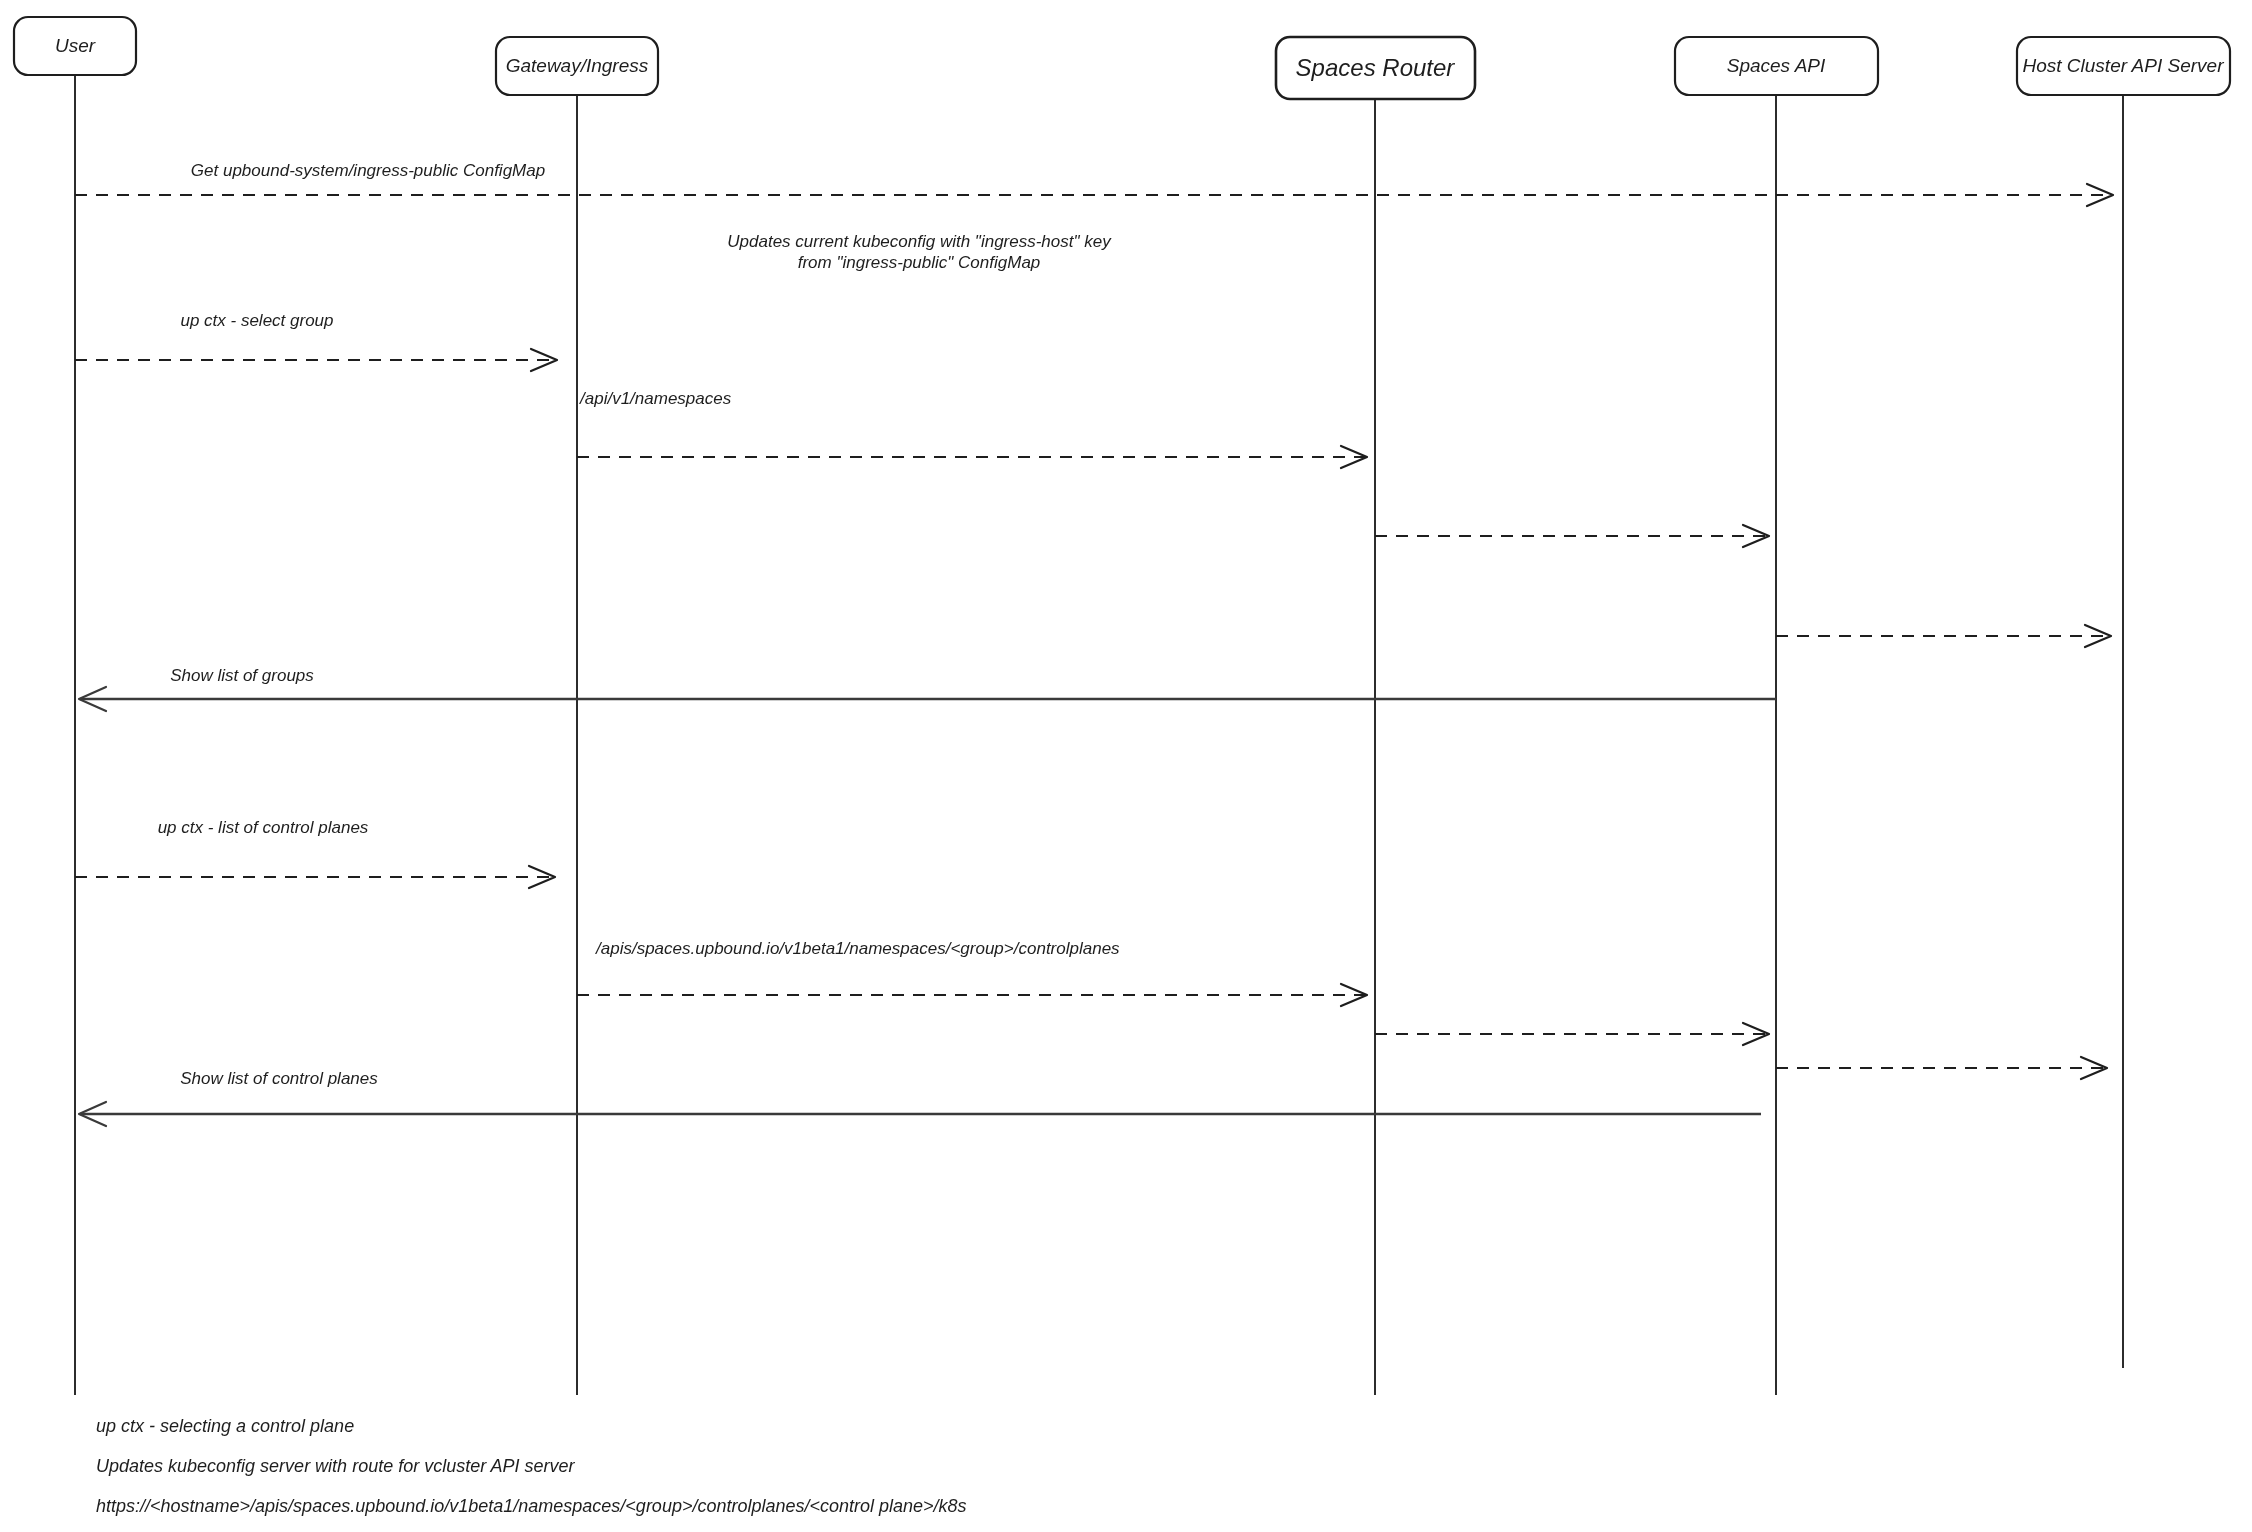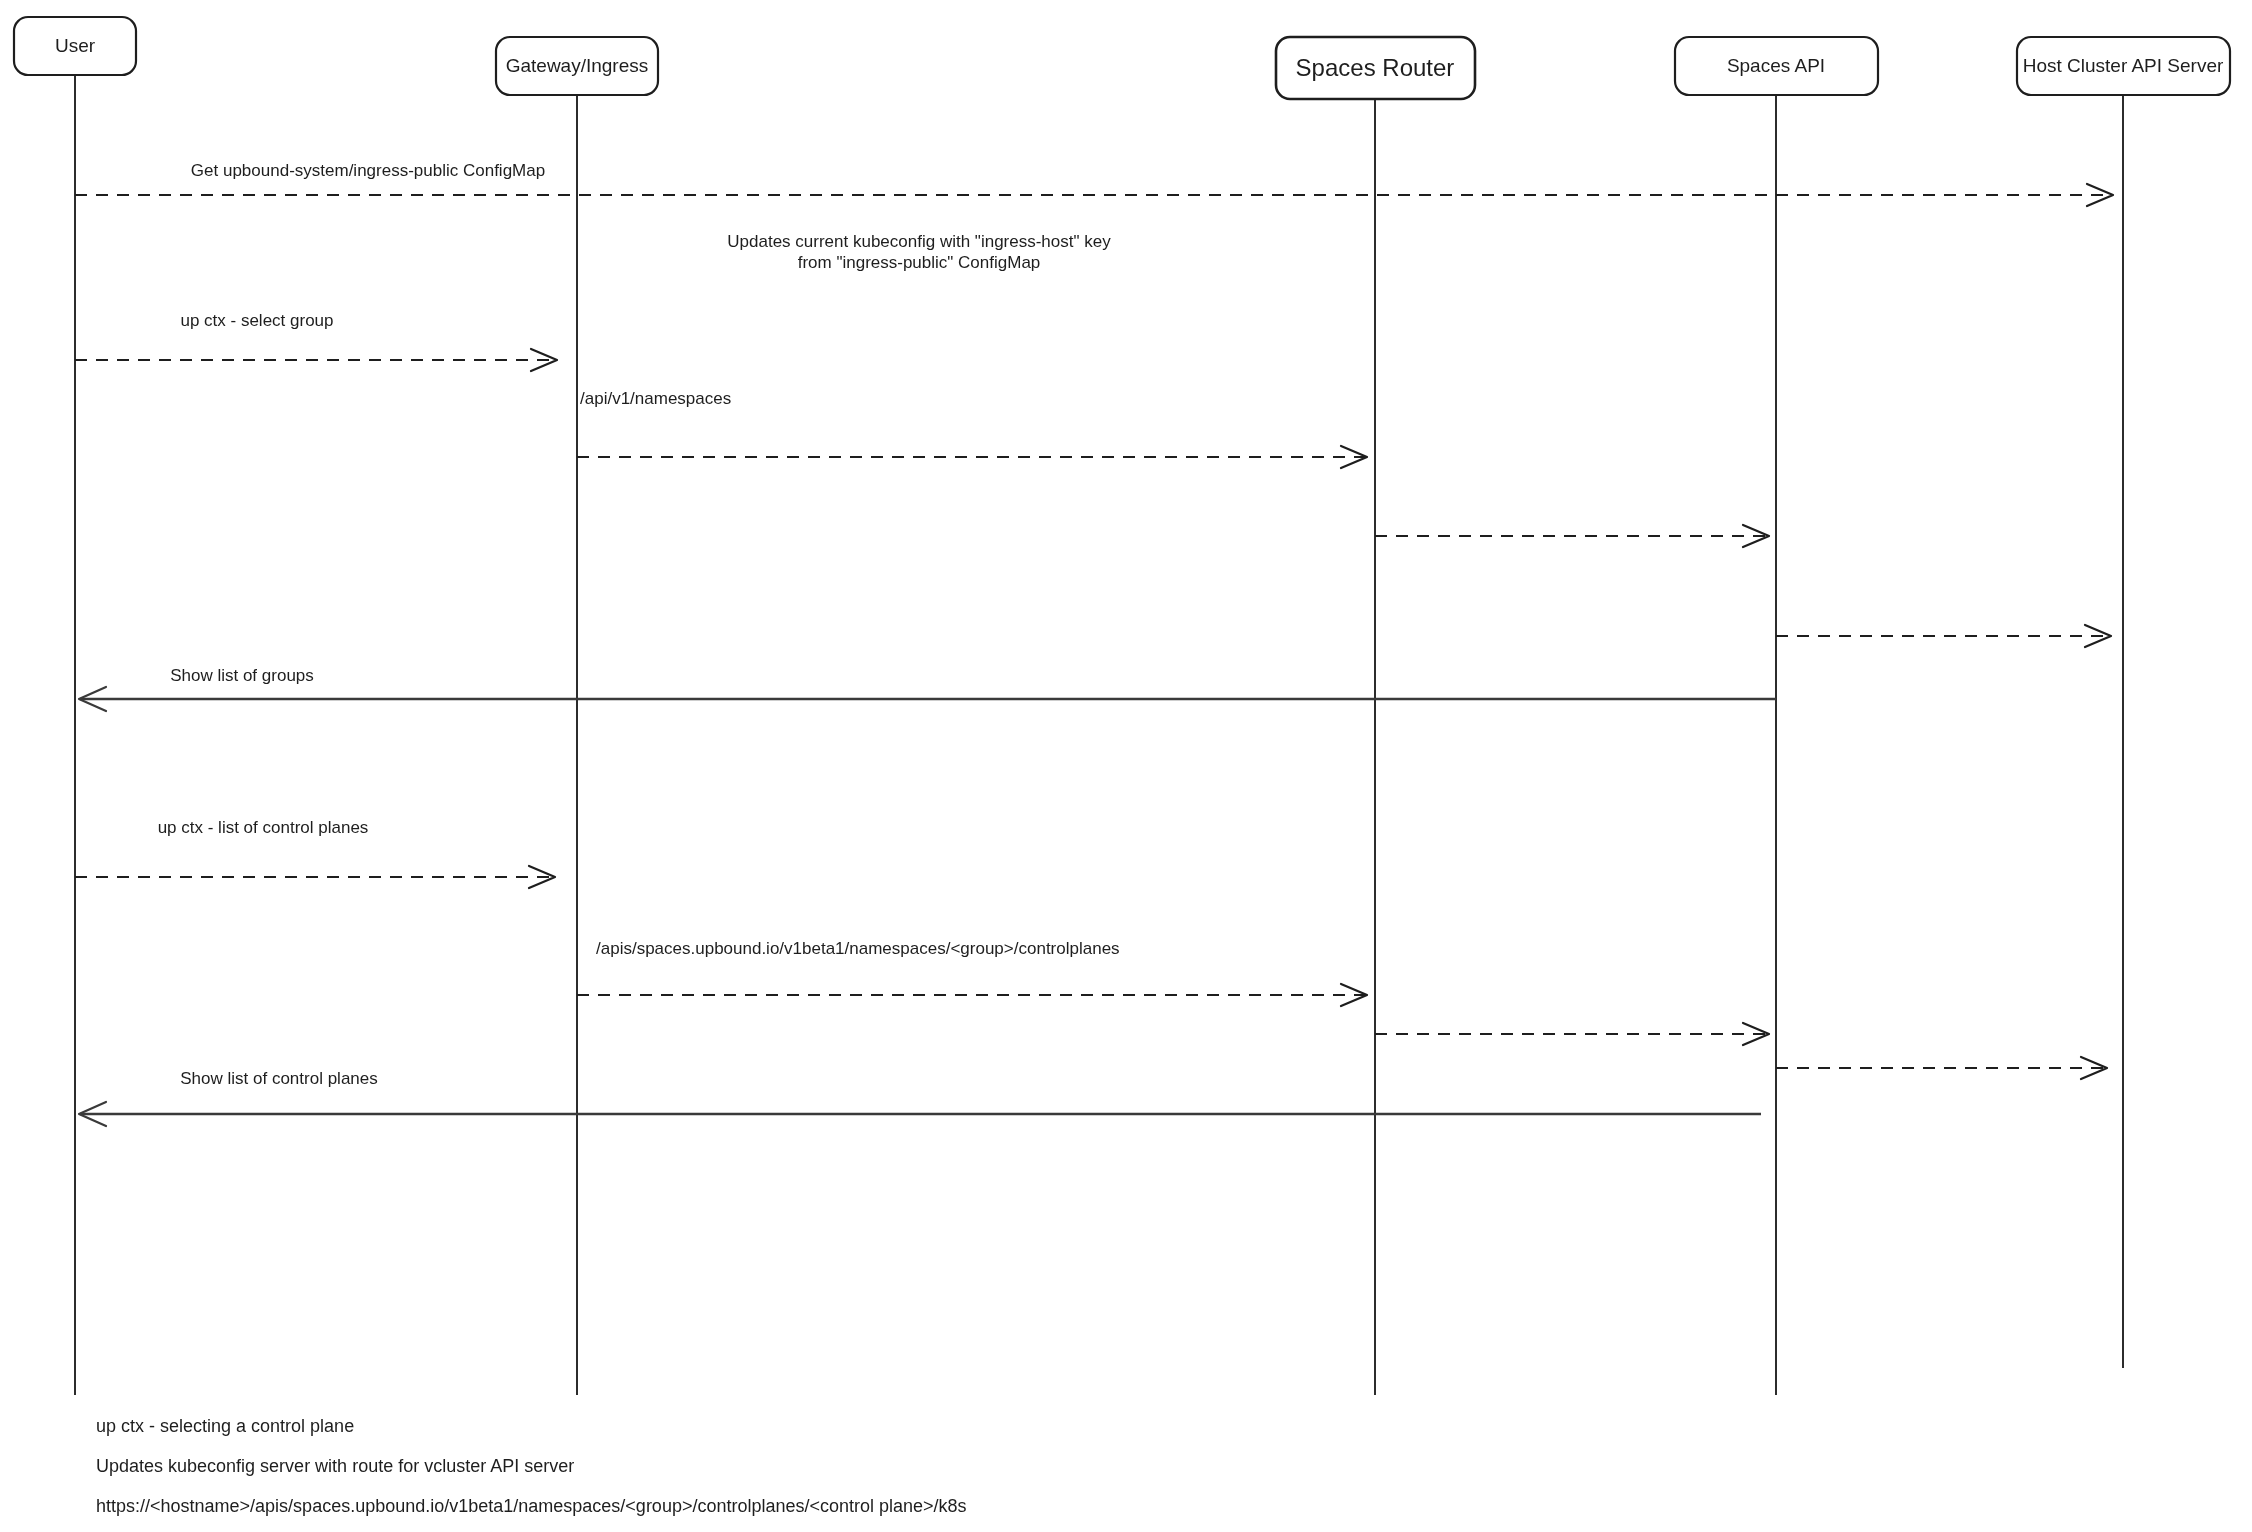--- a/index.html
+++ b/index.html
@@ -2,20 +2,21 @@
 <html><head>
 <meta charset="utf-8">
 <style>
   html, body { margin: 0; padding: 0; background: #ffffff; }
   .stage {
     position: relative;
     width: 2006px;
     height: 1532px;
     background: #ffffff;
     font-family: "Liberation Sans", sans-serif;
+    font-style: italic;
   }
   svg { display: block; }
   text {
     fill: #1e1e1e;
     font-family: "Liberation Sans", sans-serif;
   }
   .actor-label { font-size: 19px; }
   .actor-label-lg { font-size: 24px; }
   .msg-label { font-size: 17px; }
   .note-label { font-size: 17px; }

